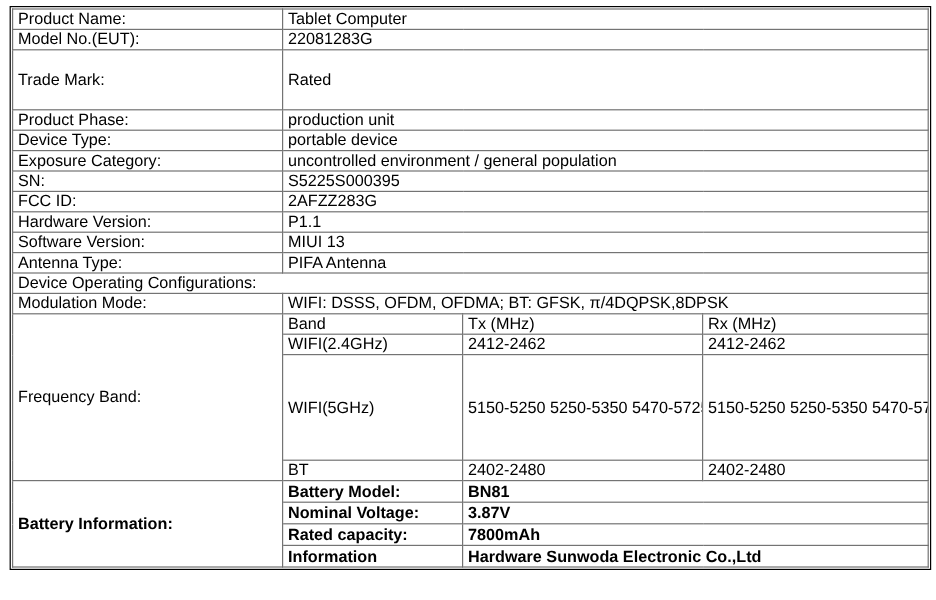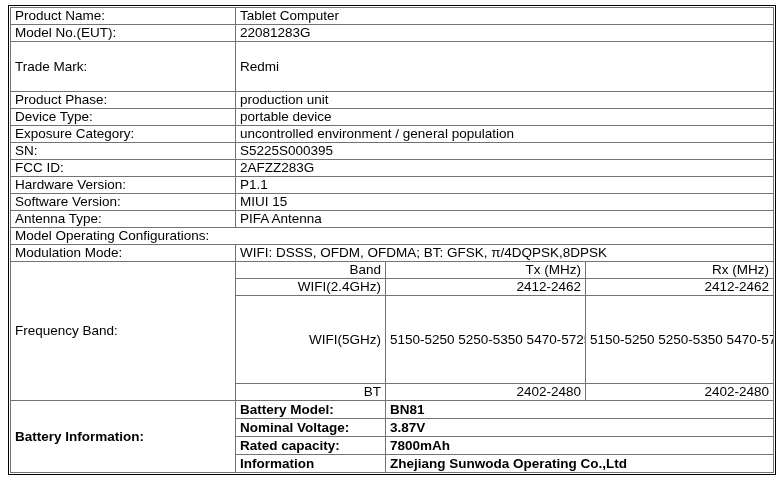--- a/index.html
+++ b/index.html
@@ -41,21 +41,21 @@
     line-height: 16px;
     vertical-align: middle;
     overflow: hidden;
     white-space: nowrap;
     margin-left: 36px;
   }
   tr.r td        { height: 16px; }
   tr.r-tall td   { height: 49px; }
   tr.r-bat td    { height: 17px; font-weight: bold; }
   tr.r-wifi5 td  { height: 87px; }
-  td.center { text-align: right; }
+  td.center { text-align: left; }
   td.multiline {
     white-space: pre-line;
     line-height: 21px;
     text-align: center;
   }
   td.span-label { white-space: nowrap; }
 </style>
 </head>
 <body>
 
@@ -75,21 +75,21 @@
           <tr class="r">
       <td>Product Name:</td>
       <td colspan="3">Tablet Computer</td>
     </tr>
     <tr class="r">
       <td>Model No.(EUT):</td>
       <td colspan="3">22081283G</td>
     </tr>
     <tr class="r-tall">
       <td>Trade Mark:</td>
-      <td colspan="3">Redmi</td>
+      <td colspan="3">Rated</td>
     </tr>
     <tr class="r">
       <td>Product Phase:</td>
       <td colspan="3">production unit</td>
     </tr>
     <tr class="r">
       <td>Device Type:</td>
       <td colspan="3">portable device</td>
     </tr>
     <tr class="r">
@@ -103,29 +103,29 @@
     <tr class="r">
       <td>FCC ID:</td>
       <td colspan="3">2AFZZ283G</td>
     </tr>
     <tr class="r">
       <td>Hardware Version:</td>
       <td colspan="3">P1.1</td>
     </tr>
     <tr class="r">
       <td>Software Version:</td>
-      <td colspan="3">MIUI 15</td>
+      <td colspan="3">MIUI 13</td>
     </tr>
     <tr class="r">
       <td>Antenna Type:</td>
       <td colspan="3">PIFA Antenna</td>
     </tr>
 
     <tr class="r">
-      <td colspan="4" class="span-label">Model Operating Configurations:</td>
+      <td colspan="4" class="span-label">Device Operating Configurations:</td>
     </tr>
 
     <tr class="r">
       <td>Modulation Mode:</td>
       <td colspan="3">WIFI: DSSS, OFDM, OFDMA; BT: GFSK, π/4DQPSK,8DPSK</td>
     </tr>
 
     <tr class="r">
       <td rowspan="4">Frequency Band:</td>
       <td class="center">Band</td>
@@ -162,19 +162,19 @@
     <tr class="r-bat">
       <td>Nominal Voltage:</td>
       <td colspan="2">3.87V</td>
     </tr>
     <tr class="r-bat">
       <td>Rated capacity:</td>
       <td colspan="2">7800mAh</td>
     </tr>
     <tr class="r-bat">
       <td>Information</td>
-      <td colspan="2">Zhejiang Sunwoda Operating Co.,Ltd</td>
+      <td colspan="2">Hardware Sunwoda Electronic Co.,Ltd</td>
     </tr>
 
   </tbody>
       </table>
   </div>
 </div>
 
 </body></html>

